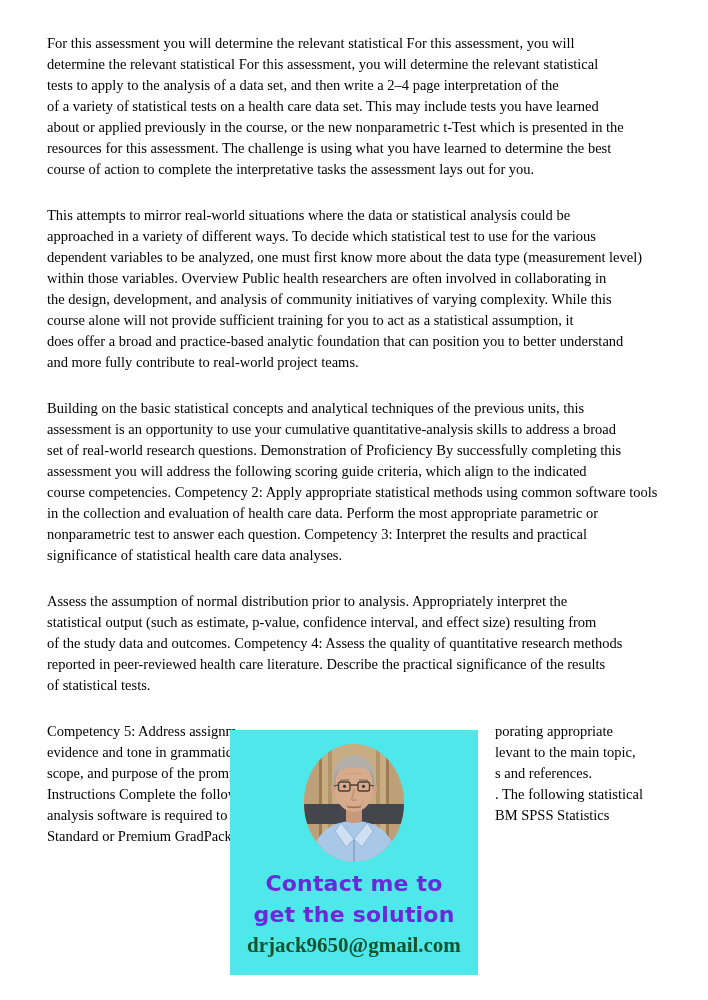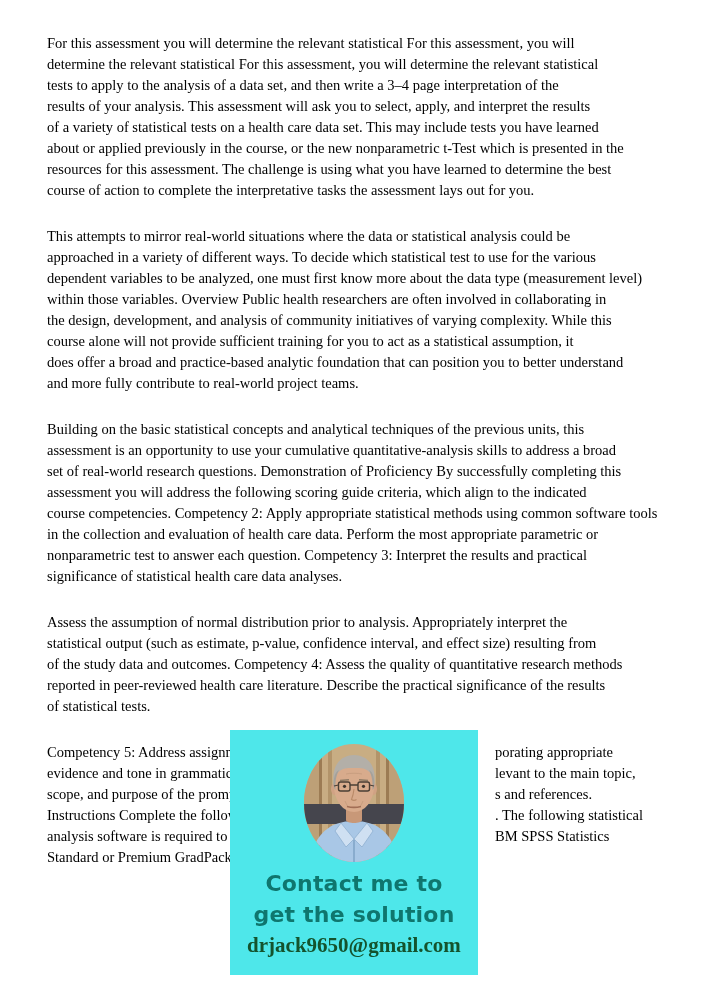--- a/index.html
+++ b/index.html
@@ -81,22 +81,21 @@
 </style>
 </head>
 <body>
 
 <div class="page" style="background: rgb(255, 255, 255);">
   <div class="content" style="color: rgb(0, 0, 0);">
 
     <div class="para">
       <div class="line">For this assessment you will determine the relevant statistical For this assessment, you will</div>
       <div class="line">determine the relevant statistical For this assessment, you will determine the relevant statistical</div>
-      <div class="line">tests to apply to the analysis of a data set, and then write a 3–4 page interpretation of the</div>
-      <div class="line">results of your analysis. This assessment will ask you to select, apply, and interpret the results</div>
+      <div class="line">tests to apply to the analysis of a data set, and then write a 2–4 page interpretation of the</div>
       <div class="line">of a variety of statistical tests on a health care data set. This may include tests you have learned</div>
       <div class="line">about or applied previously in the course, or the new nonparametric t-Test which is presented in the</div>
       <div class="line">resources for this assessment. The challenge is using what you have learned to determine the best</div>
       <div class="line">course of action to complete the interpretative tasks the assessment lays out for you.</div>
     </div>
 
     <div class="para">
       <div class="line">This attempts to mirror real-world situations where the data or statistical analysis could be</div>
       <div class="line">approached in a variety of different ways. To decide which statistical test to use for the various</div>
       <div class="line">dependent variables to be analyzed, one must first know more about the data type (measurement level)</div>
@@ -207,19 +206,19 @@
           <circle cx="59.5" cy="42.3" r="1.6" fill="#3c332c"></circle>
 
           <path d="M 50,45 C 49.5,50 48.5,53 47.5,55.5 C 49,56.5 51,56.5 52.5,55.5" stroke="#b98a68" stroke-width="1.1" fill="none"></path>
 
           <path d="M 43,62.5 C 47,63.5 53,63.5 57,62.5" stroke="#a26e55" stroke-width="1.5" fill="none"></path>
           <path d="M 41,57 C 42,59 42.5,60.5 43.5,62" stroke="#c49a7c" stroke-width="0.8" fill="none"></path>
           <path d="M 59,57 C 58,59 57.5,60.5 56.5,62" stroke="#c49a7c" stroke-width="0.8" fill="none"></path>
         </g>
       </svg>
     </div>
-    <div class="promo-headline" style="color: #0f766e;">
+    <div class="promo-headline" style="color: #6d28d9;">
       <div>Contact me to</div>
       <div>get the solution</div>
     </div>
     <div class="promo-email">drjack9650@gmail.com</div>
   </div>
 </div>
 
 </body></html>

